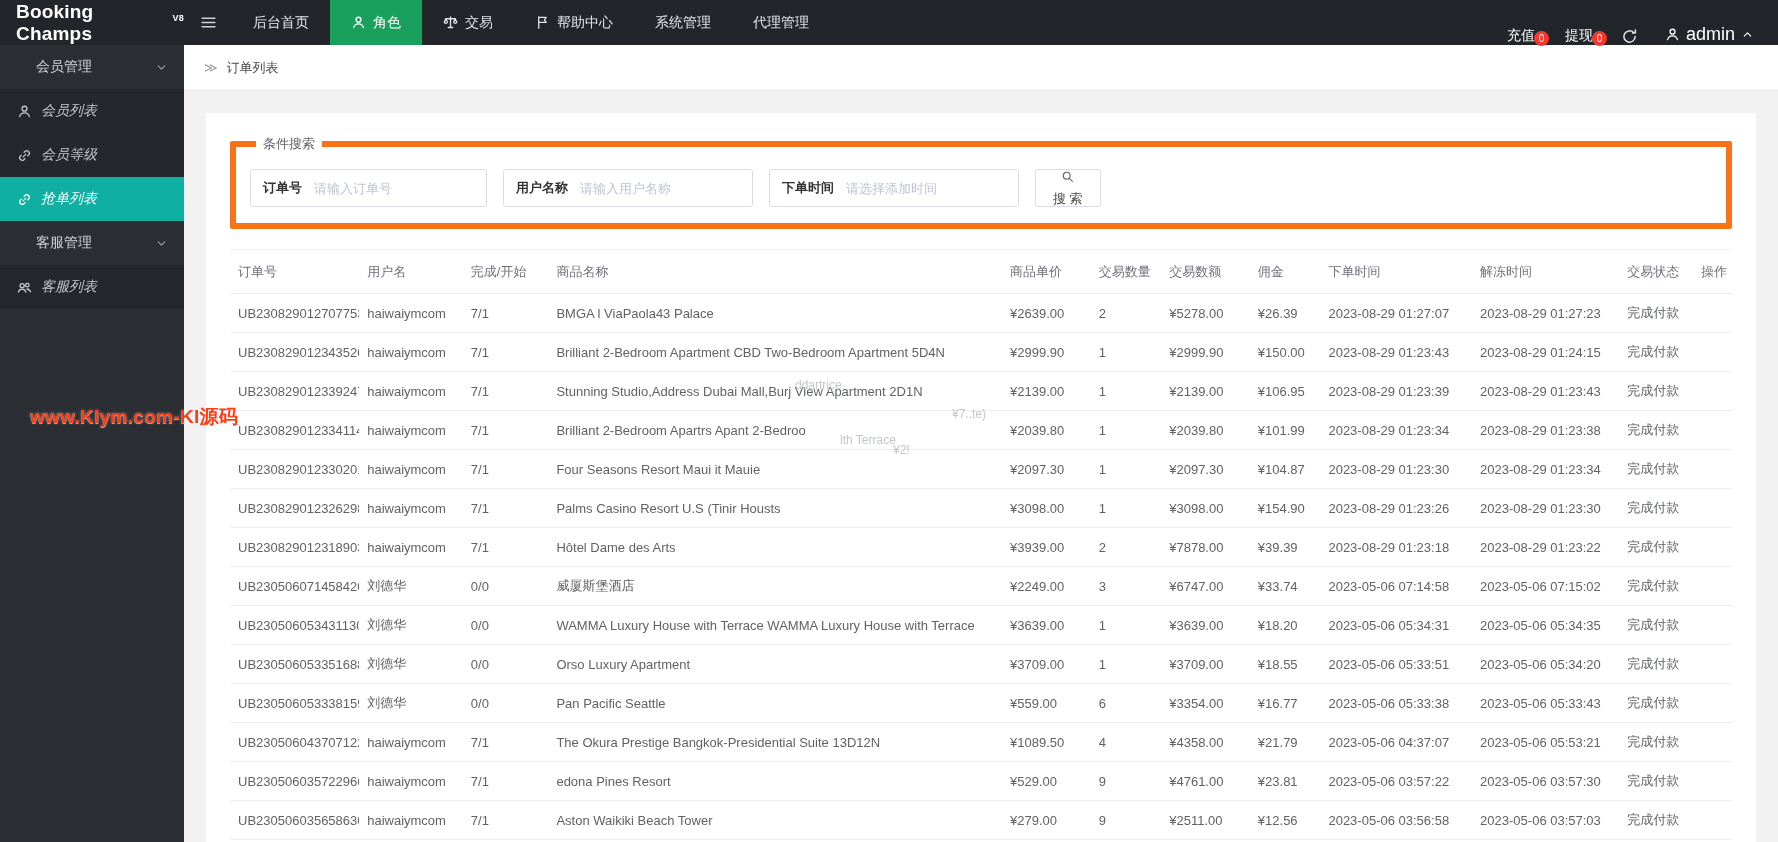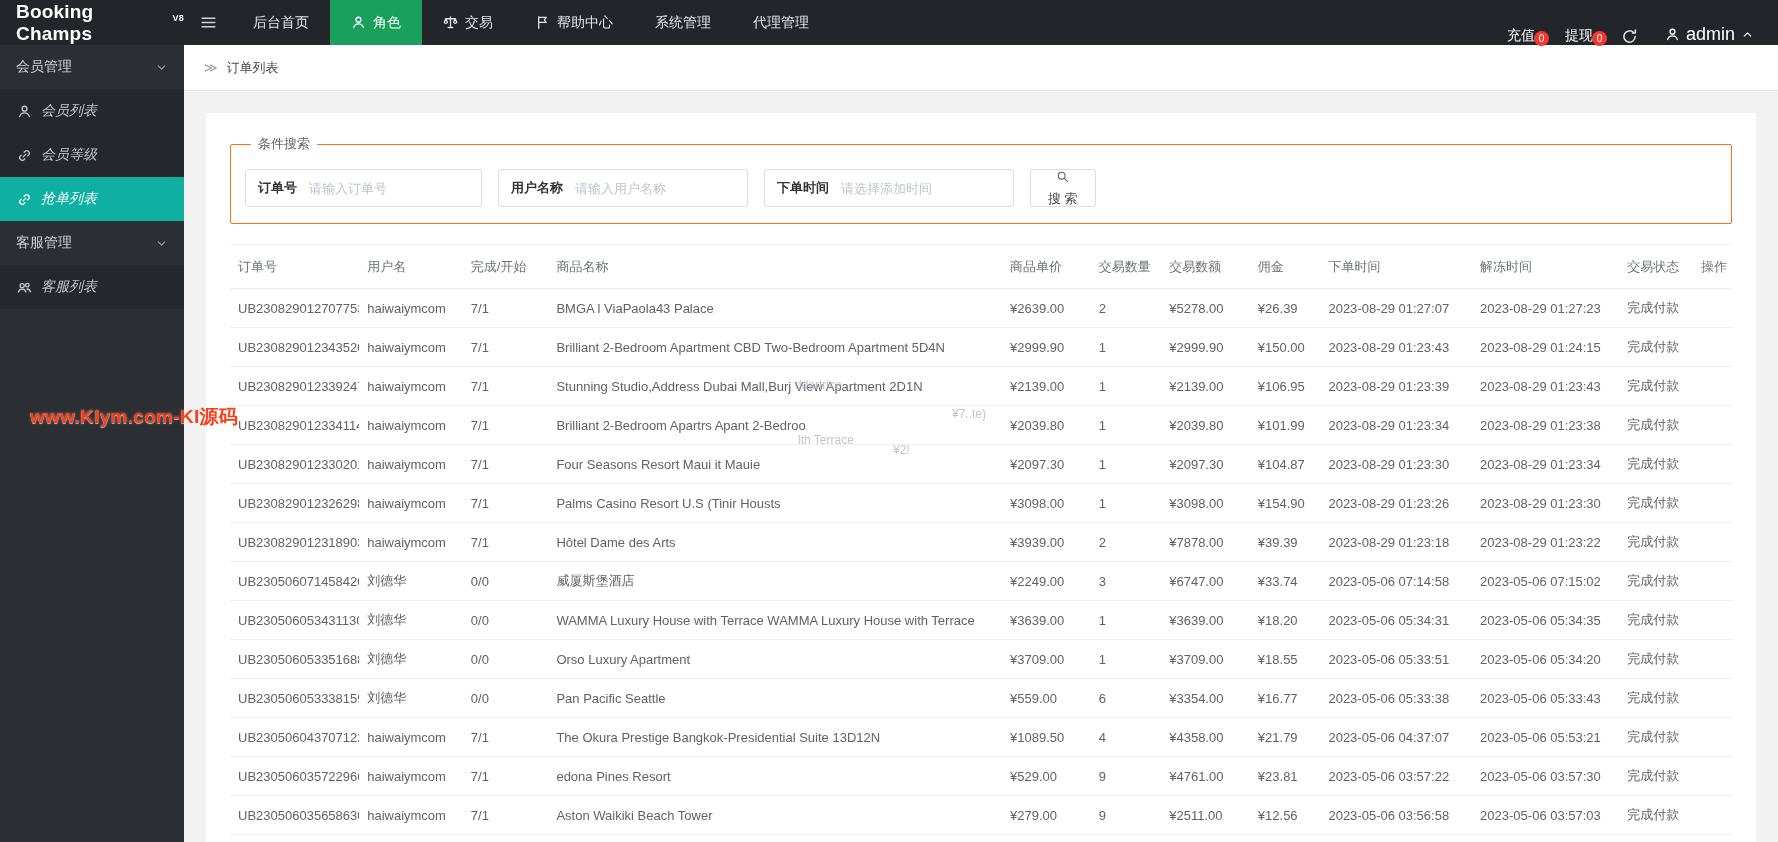--- a/index.html
+++ b/index.html
@@ -21,34 +21,34 @@
   .icon-btn { display:flex; align-items:center; padding:0 13px; color:#e3e5e8; cursor:pointer; }
   .user-menu { display:flex; align-items:center; gap:6px; padding:0 14px; font-size:18px; color:#fff; cursor:pointer; }
 
   .ic { display:inline-flex; align-items:center; justify-content:center; }
   .ic svg { width:15px; height:15px; stroke:currentColor; fill:none; stroke-width:1.4; stroke-linecap:round; stroke-linejoin:round; }
   .ic.sm svg { width:13px; height:13px; }
   .ic.lg svg { width:17px; height:17px; }
 
   
   .sidebar { position:absolute; top:45px; left:0; bottom:0; width:184px; background:var(--sidebar-bg,#2b2e33); z-index:15; }
-  .side-group-header { height:44px; display:flex; align-items:center; padding:0 16px; color:#cfd3d7; font-size:14px; cursor:pointer; }
+  .side-group-header { height:44px; display:flex; align-items:center; padding:0 16px; color:#cfd3d7; font-size:14px; cursor:pointer;margin-left:20px; }
   .side-group-header .chev { margin-left:auto; color:#9aa0a6; }
   .side-items { background:var(--sidebar-item-bg,#24272b); }
   .side-item { height:44px; display:flex; align-items:center; gap:9px; padding-left:17px; color:#c3c7cc; font-size:14px; cursor:pointer;font-style:italic; }
   .side-item.active { background:var(--sidebar-active,#0fb0a2); color:#fff; }
 
   
   .main { position:absolute; left:184px; top:45px; right:0; bottom:0; background:#f2f2f2; overflow:hidden; }
   .breadcrumb { height:46px; background:#fff; display:flex; align-items:center; padding:0 20px; font-size:13px; color:#4a4a4a; border-bottom:1px solid #e8e8e8; }
   .breadcrumb .bc-ic { color:#9a9a9a; margin-right:9px; font-size:13px; }
 
   .card { margin:22px; background:#fff; border-radius:2px; min-height:760px; }
   .search-wrap { padding:22px 24px 18px; }
-  fieldset.search-box { border:1px solid #f97316; border-radius:2px; padding:16px 14px; }
+  fieldset.search-box { border:6px solid #f97316; border-radius:2px; padding:16px 14px; }
   fieldset.search-box legend { font-size:13px; color:#606266; padding:0 7px; margin-left:6px; }
   .fields-row { display:flex; align-items:center; gap:16px; }
   .field-group { display:flex; align-items:center; height:38px; border:1px solid #d9dce1; border-radius:3px; background:#fff; }
   .field-label { padding:0 12px; font-size:13px; color:#333; font-weight:bold; white-space:nowrap; }
   .field-input { border:none; outline:none; height:100%; width:172px; font-size:13px; color:#333; padding-right:10px; font-family:inherit; background:transparent; }
   .field-input::placeholder { color:#bfc4cc; }
   .search-btn { display:flex; align-items:center; gap:7px; height:38px; padding:0 17px; border:1px solid #d9dce1; border-radius:3px; background:#fff; font-size:13px; color:#444; cursor:pointer; font-family:inherit;flex-direction:column; }
   .search-btn .ic { color:#666; }
 
   
@@ -499,17 +499,17 @@
             </tr>
           </tbody>
       </table>
     </div>
   </div>
 
   <div class="watermark">www.KIym.com-KI源码</div>
   <div id="ghosts">
       <span class="ghost" style="left: 795px; top: 378px;">ddartrice</span>
       <span class="ghost" style="left: 952px; top: 407px;">¥7..te)</span>
-      <span class="ghost" style="left: 798px; top: 433px;">lth Terrace</span>
+      <span class="ghost" style="left: 840px; top: 433px;">lth Terrace</span>
       <span class="ghost" style="left: 893px; top: 443px;">¥2!</span>
     </div>
 
 </div>
 
 </body></html>

